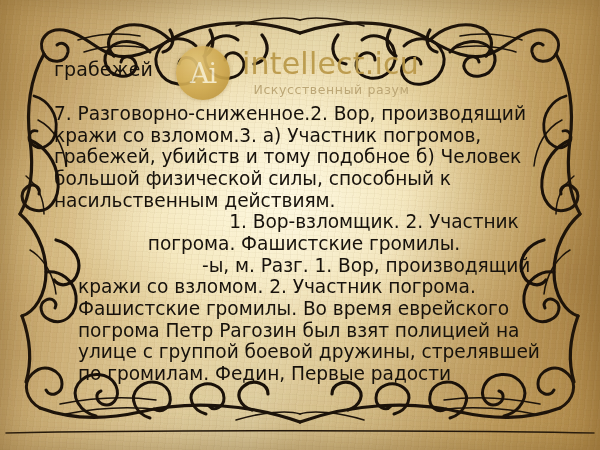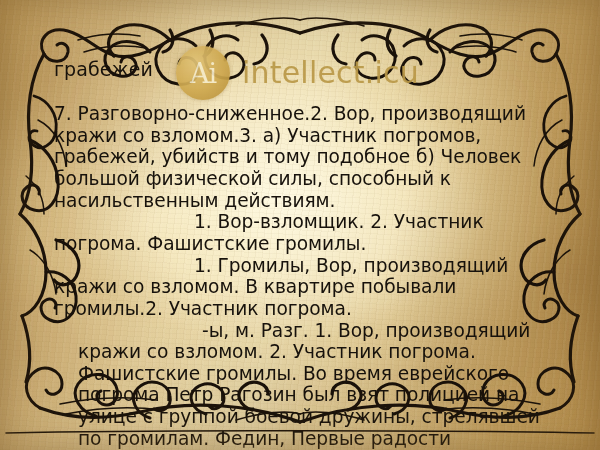--- a/index.html
+++ b/index.html
@@ -135,21 +135,21 @@
     white-space: pre;
   }
   #definitions {
     margin-top: 23px;
     font-size: 18.6px;
     line-height: 1.165;
     letter-spacing: -.05px;
     text-align: left;
   }
   #definitions p { margin: 0; }
-  #definitions p.indented { text-indent: 140px; }
+  #definitions p.indented { text-indent: 140px; text-align: center; }
   #definitions p.gapped { text-indent: 124px; margin-left: 24px; }
 </style>
 </head>
 <body>
 
 <div id="slide">
 
   <div class="grain blotches"></div>
   <div class="grain fibers"></div>
 
@@ -272,31 +272,31 @@
       </g>
     </svg>
   </div>
 
   <div id="watermark">
     <div id="wm-badge">
       <span>Ai</span>
     </div>
     <div id="wm-text">
       <div id="wm-title">intellect.icu</div>
+      <div id="wm-sub">Искусственный  разум</div>
     </div>
   </div>
 
   <div id="content">
 
     <div id="entry-title">грабежей</div>
 
     <div id="definitions">
       <p>7. Разговорно-сниженное.2. Вор, производящий кражи со взломом.3. а) Участник погромов, грабежей, убийств и тому подобное б) Человек большой физической силы, способный к насильственным действиям.</p>
       <p class="indented">1. Вор-взломщик. 2. Участник погрома. Фашистские громилы.</p>
-      <p class="indented">1. Громилы, Вор, производящий кражи со взломом. В квартире побывали громилы.2. Участник погрома.</p>
       <p class="gapped">-ы, м. Разг. 1. Вор, производящий кражи со взломом. 2. Участник погрома. Фашистские громилы.   Во время еврейского погрома Петр Рагозин был взят полицией на улице с группой боевой дружины, стрелявшей по громилам. Федин, Первые радости</p>
     </div>
 
   </div>
 
   <div class="grain vignette"></div>
 
 </div>
 
 </body></html>

